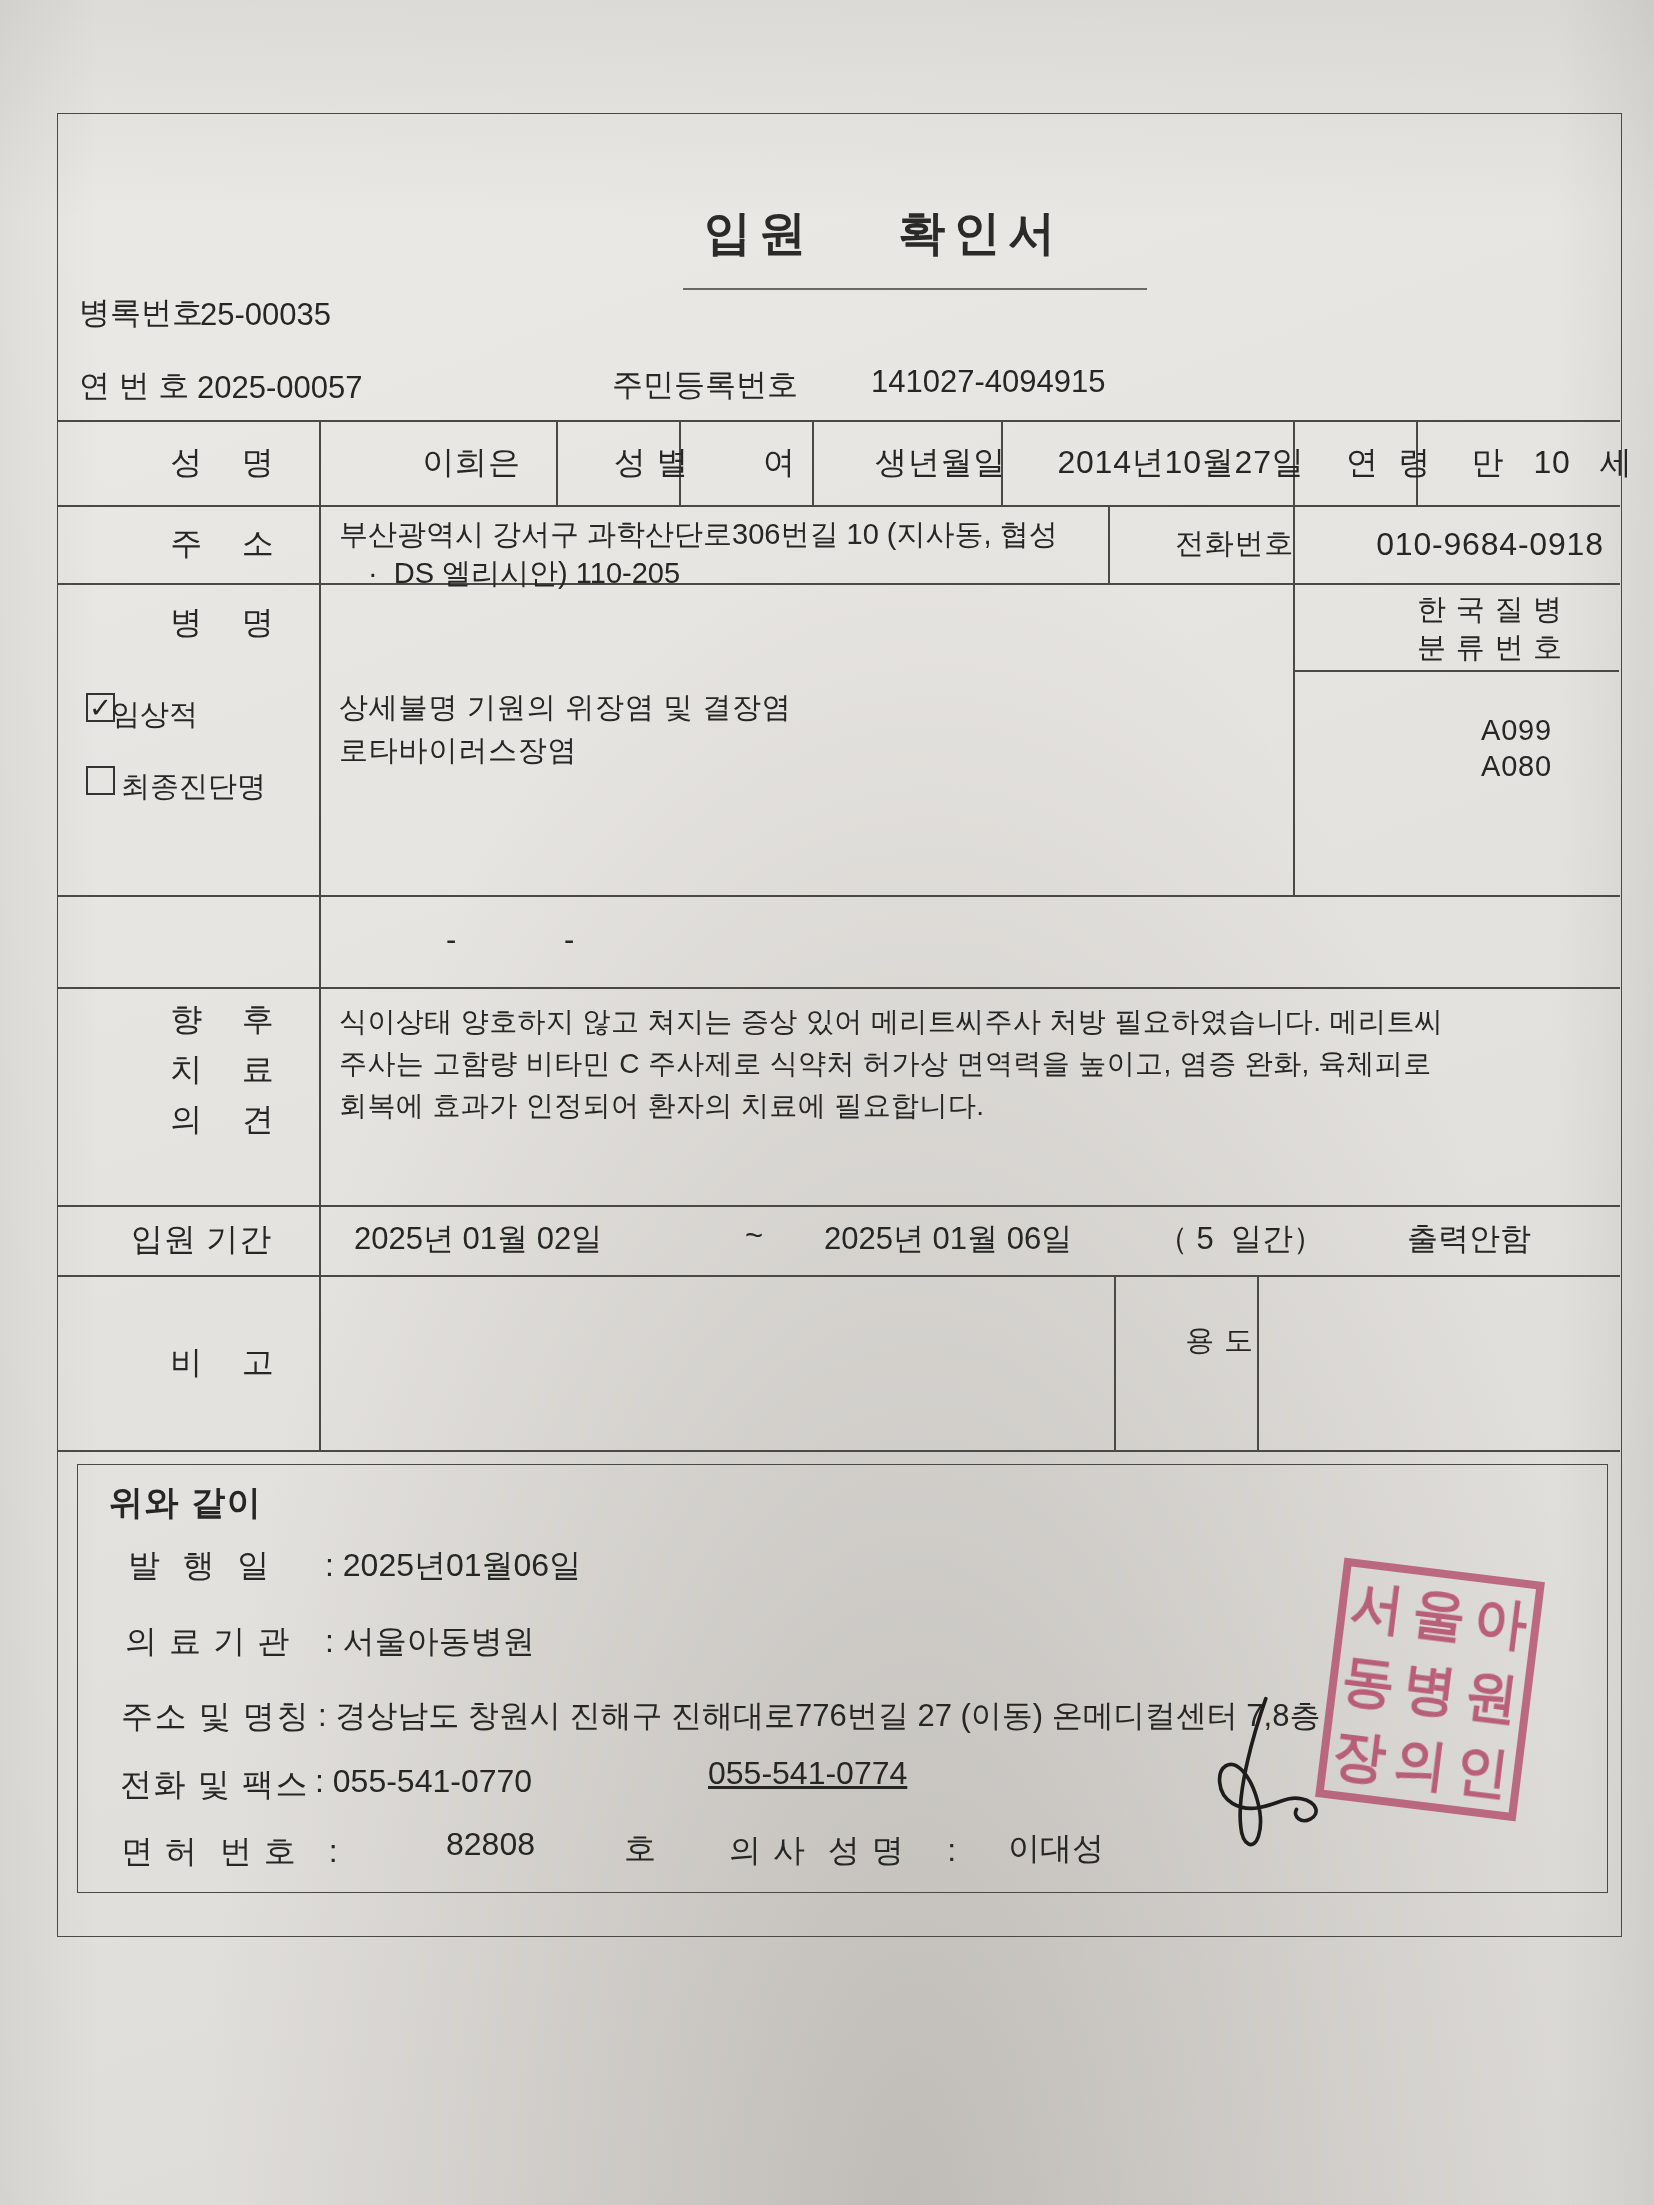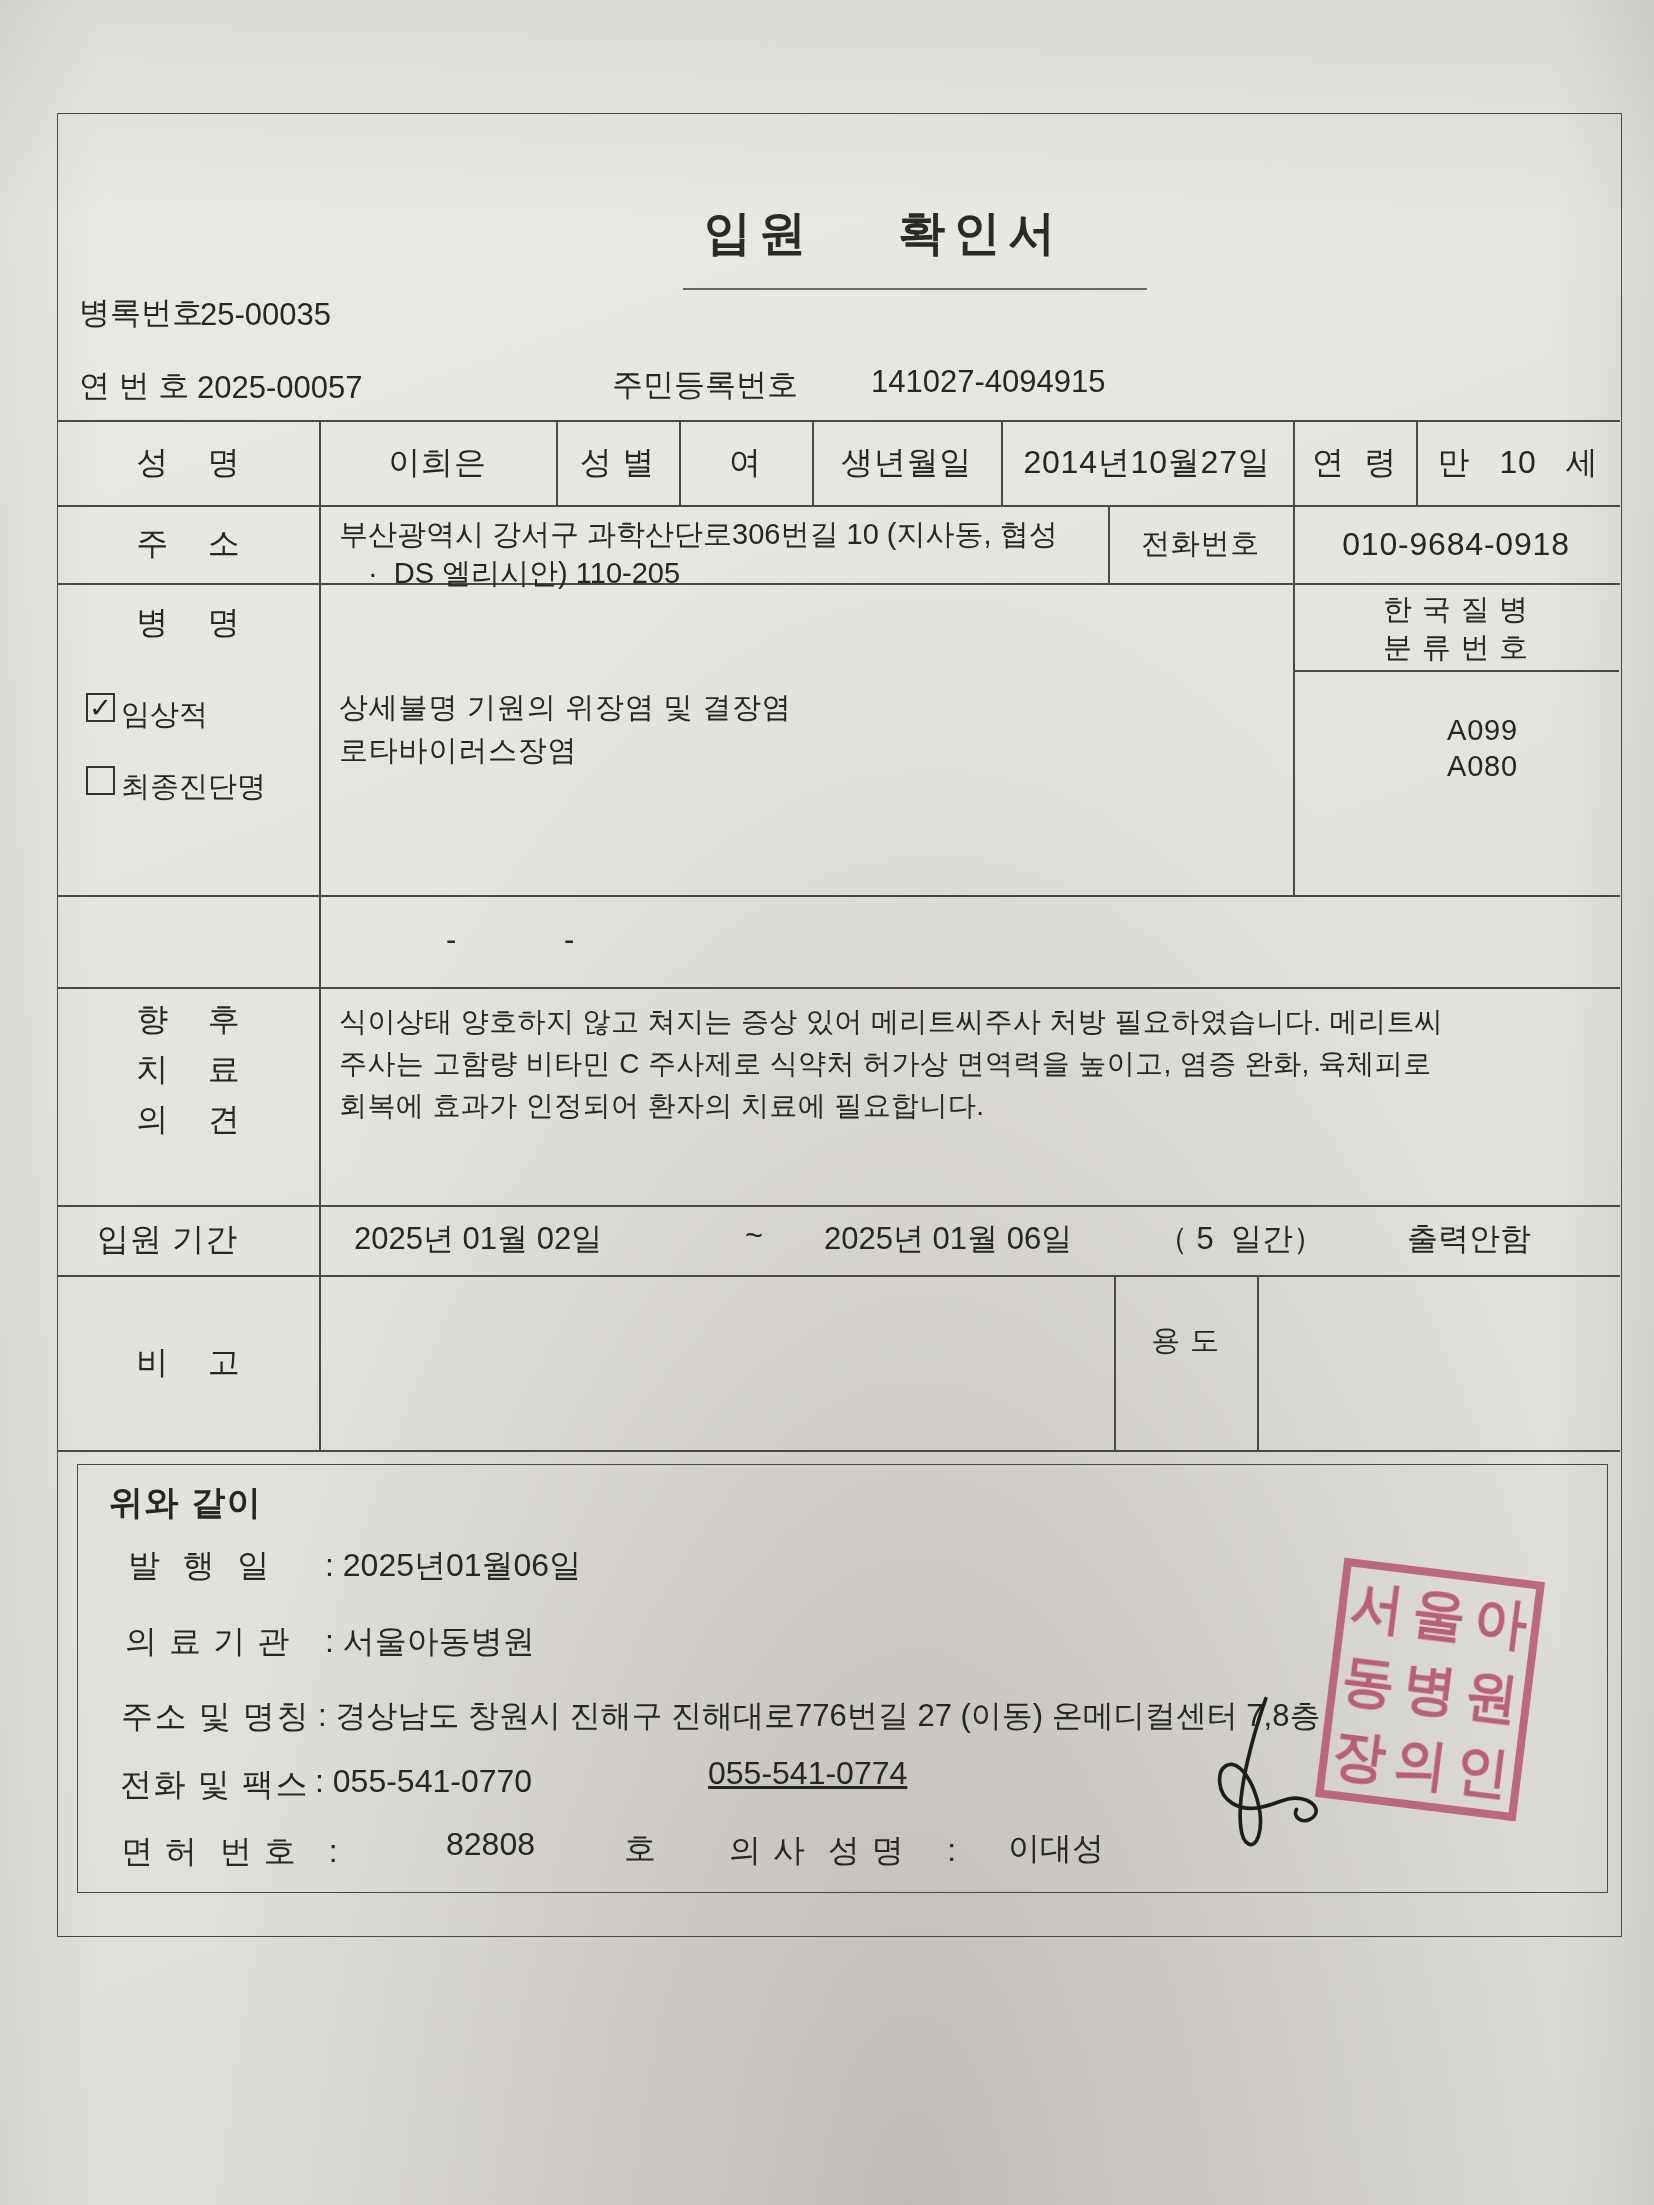--- a/index.html
+++ b/index.html
@@ -10,21 +10,21 @@
     color:#262624;
   }
   .shade{position:absolute;left:0;top:0;width:100%;height:100%;pointer-events:none;}
   .shade1{background:radial-gradient(ellipse at 55% 100%, rgba(70,64,58,0.20), transparent 55%);}
   .shade2{background:linear-gradient(180deg, rgba(90,88,84,0.10), transparent 10%),
                  linear-gradient(90deg, rgba(90,88,84,0.08), transparent 6%, transparent 94%, rgba(90,88,84,0.10));}
   .hl{position:absolute;height:1.6px;background:#4a4946;}
   .vl{position:absolute;width:1.6px;background:#4a4946;}
   .box{position:absolute;border:1.6px solid #4a4946;}
   .t{position:absolute;white-space:pre;}
-  .cell{position:absolute;display:flex;align-items:center;justify-content:center;white-space:pre;font-size:32px;letter-spacing:0.8px;}
+  .cell{position:absolute;display:flex;align-items:center;justify-content:center;white-space:pre;font-size:32px;letter-spacing:0.8px;margin-left:34px;}
   .small{font-size:29px;}
   .title{font-size:47px;font-weight:bold;letter-spacing:8px;color:#2a2a28;}
   .lab{font-size:31px;}
   .val{font-size:31px;}
   .op{font-size:28px;letter-spacing:0.4px;}
   .cb{position:absolute;width:29px;height:29px;border:2.4px solid #333;display:flex;align-items:center;justify-content:center;font-size:27.5px;font-weight:bold;box-sizing:border-box;}
   .foot-lab{font-size:32px;letter-spacing:1.6px;}
   .foot-val{font-size:32px;}
   .heading{font-size:34px;font-weight:bold;letter-spacing:1.6px;}
   .stamp{
@@ -93,21 +93,21 @@
   <div class="t small" style="left:339px;top:515px;">부산광역시 강서구 과학산단로306번길 10 (지사동, 협성</div>
   <div class="t small" style="left:368px;top:554px;">·  DS 엘리시안) 110-205</div>
   <div class="cell small" style="left:1108px;top:505px;width:185px;height:78px;">전화번호</div>
   <div class="cell" style="left:1293px;top:505px;width:326px;height:78px;">010-9684-0918</div>
 
   <div class="cell" style="left:57px;top:594px;width:263px;height:57px;">병    명</div>
 
   <span class="cb" style="left:86px;top:693px;">
       <span>✓</span>
     </span>
-  <div class="t small" style="left:121px;top:695px;">임상적</div>
+  <div class="t small" style="left:111px;top:695px;">임상적</div>
 
   <span class="cb" style="left:86px;top:766px;"></span>
   <div class="t small" style="left:121px;top:767px;">최종진단명</div>
 
   <div class="t small" style="left:339px;top:688px;letter-spacing:0.8px;">상세불명 기원의 위장염 및 결장염</div>
   <div class="t small" style="left:339px;top:731px;letter-spacing:0.8px;">로타바이러스장염</div>
 
   <div class="cell small" style="left:1293px;top:590px;width:326px;height:40px;">한 국 질 병</div>
   <div class="cell small" style="left:1293px;top:628px;width:326px;height:40px;">분 류 번 호</div>
   <div class="cell small" style="left:1341px;top:712px;width:283px;height:37px;">A099</div>

